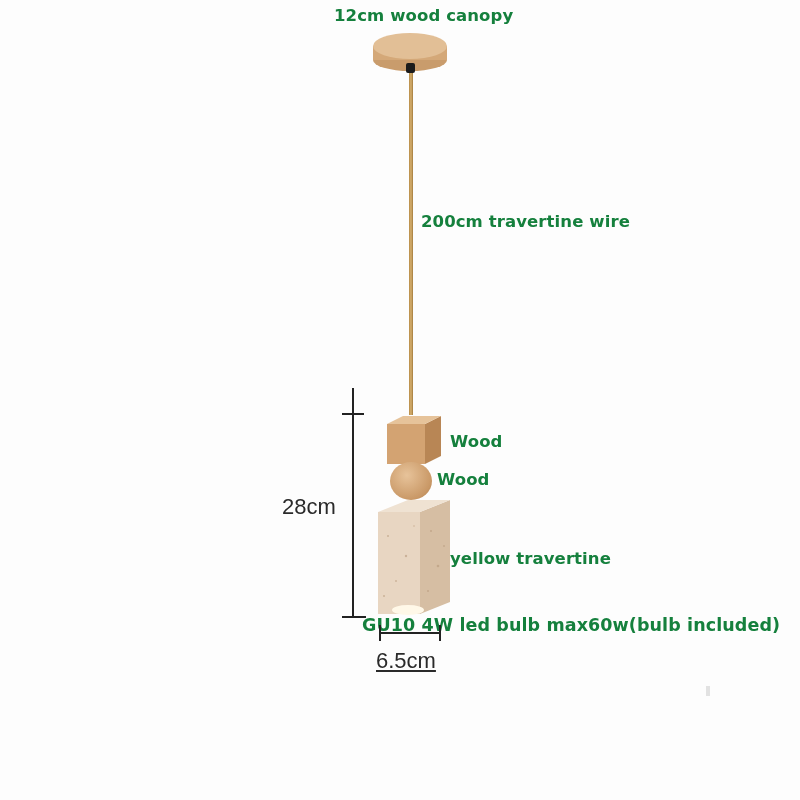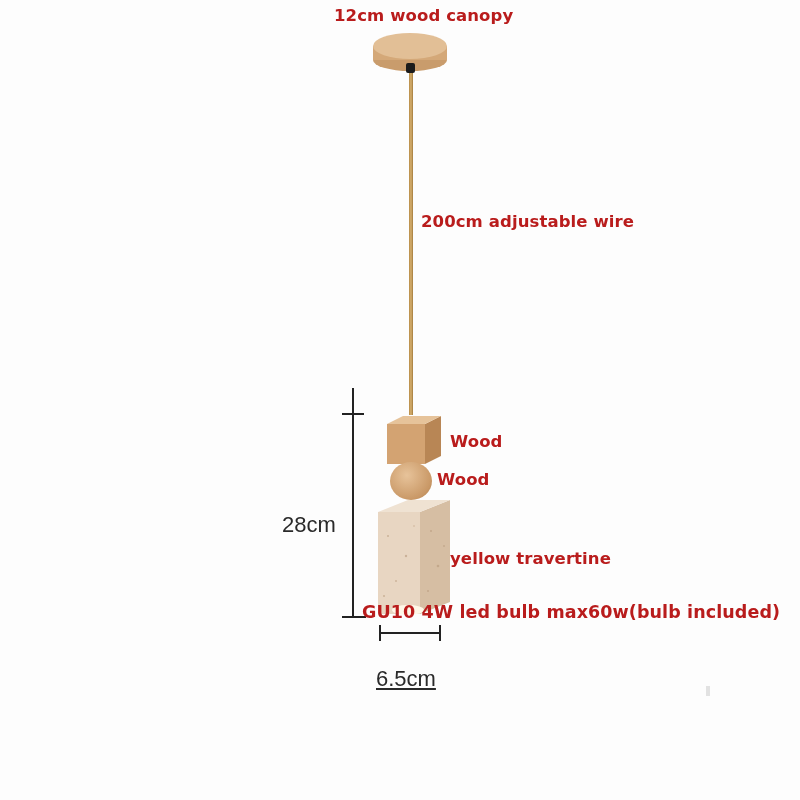--- a/index.html
+++ b/index.html
@@ -1,18 +1,18 @@
 <!DOCTYPE html>
 <html><head>
 <meta charset="utf-8">
 <style>
   html, body { margin:0; padding:0; }
   body { width:800px; height:800px; background:#fdfdfd; position:relative; overflow:hidden; font-family:"DejaVu Sans", sans-serif; }
-  .label { position:absolute; font-weight:bold; color:#b91c1c; white-space:nowrap; font-size:16.5px; letter-spacing:0.1px; }
-  .dim { position:absolute; color:#2a2a2a; white-space:nowrap; font-family:"Liberation Sans", sans-serif; font-size:22px;margin-top:18px; }
+  .label { position:absolute; font-weight:bold; color:#15803d; white-space:nowrap; font-size:16.5px; letter-spacing:0.1px; }
+  .dim { position:absolute; color:#2a2a2a; white-space:nowrap; font-family:"Liberation Sans", sans-serif; font-size:22px; }
   .abs { position:absolute; }
   #canopy { left:372px; top:32px; width:76px; height:40px; }
   #wire { left:409px; top:65px; width:4px; height:350px; background:linear-gradient(90deg,#b58a45,#d6b070,#a27a3a); }
   #wire-cap { left:406px; top:63px; width:9px; height:10px; background:#1b1b1b; border-radius:2px; }
   #cube { left:385px; top:414px; width:58px; height:52px; }
   #ball { left:390px; top:462px; width:42px; height:38px; border-radius:50%; background:radial-gradient(circle at 40% 35%, #e7c39a, #c99866 70%, #a87a4c); }
   #shade { left:376px; top:496px; width:76px; height:122px; }
   #vline { left:352px; top:388px; width:2px; height:230px; background:#222; }
   #vtick-top { left:342px; top:413px; width:22px; height:2px; background:#222; }
   #vtick-bot { left:342px; top:616px; width:24px; height:2px; background:#222; }
@@ -30,21 +30,21 @@
 
   <svg class="abs" id="canopy" viewBox="0 0 76 40">
     <ellipse cx="38" cy="28" rx="37" ry="11" fill="#c99c6c"></ellipse>
     <rect x="1" y="14" width="74" height="14" fill="#d4a878"></rect>
     <ellipse cx="38" cy="14" rx="37" ry="13" fill="#e2bf96"></ellipse>
   </svg>
 
   <div class="abs" id="wire"></div>
   <div class="abs" id="wire-cap"></div>
 
-  <span class="label" style="left:421px; top:212px;">200cm adjustable wire</span>
+  <span class="label" style="left:421px; top:212px;">200cm travertine wire</span>
 
   <svg class="abs" id="cube" viewBox="0 0 58 52">
     <polygon points="2,10 40,10 40,50 2,50" fill="#d3a372"></polygon>
     <polygon points="40,10 56,2 56,42 40,50" fill="#b88655"></polygon>
     <polygon points="2,10 18,2 56,2 40,10" fill="#e6c39a"></polygon>
   </svg>
 
   <span class="label" style="left:450px; top:432px;">Wood</span>
 
   <div class="abs" id="ball"></div>
@@ -69,21 +69,21 @@
     </g>
   </svg>
 
   <span class="label" style="left:450px; top:549px;text-align:center;">yellow travertine</span>
 
   <div class="abs" id="vline"></div>
   <div class="abs" id="vtick-top"></div>
   <div class="abs" id="vtick-bot"></div>
   <span class="dim" style="left:282px; top:494px;">28cm</span>
 
-  <span class="label" style="left:362px; top:602px; font-size:17.5px;">GU10 4W led bulb max60w(bulb included)</span>
+  <span class="label" style="left:362px; top:615px; font-size:17.5px;">GU10 4W led bulb max60w(bulb included)</span>
 
   <div class="abs" id="hline"></div>
   <div class="abs" id="htick-l"></div>
   <div class="abs" id="htick-r"></div>
   <span class="dim" style="left:376px; top:648px;text-decoration:underline;">6.5cm</span>
 
   <div class="abs" id="speck"></div>
 </div>
 
 </body></html>

